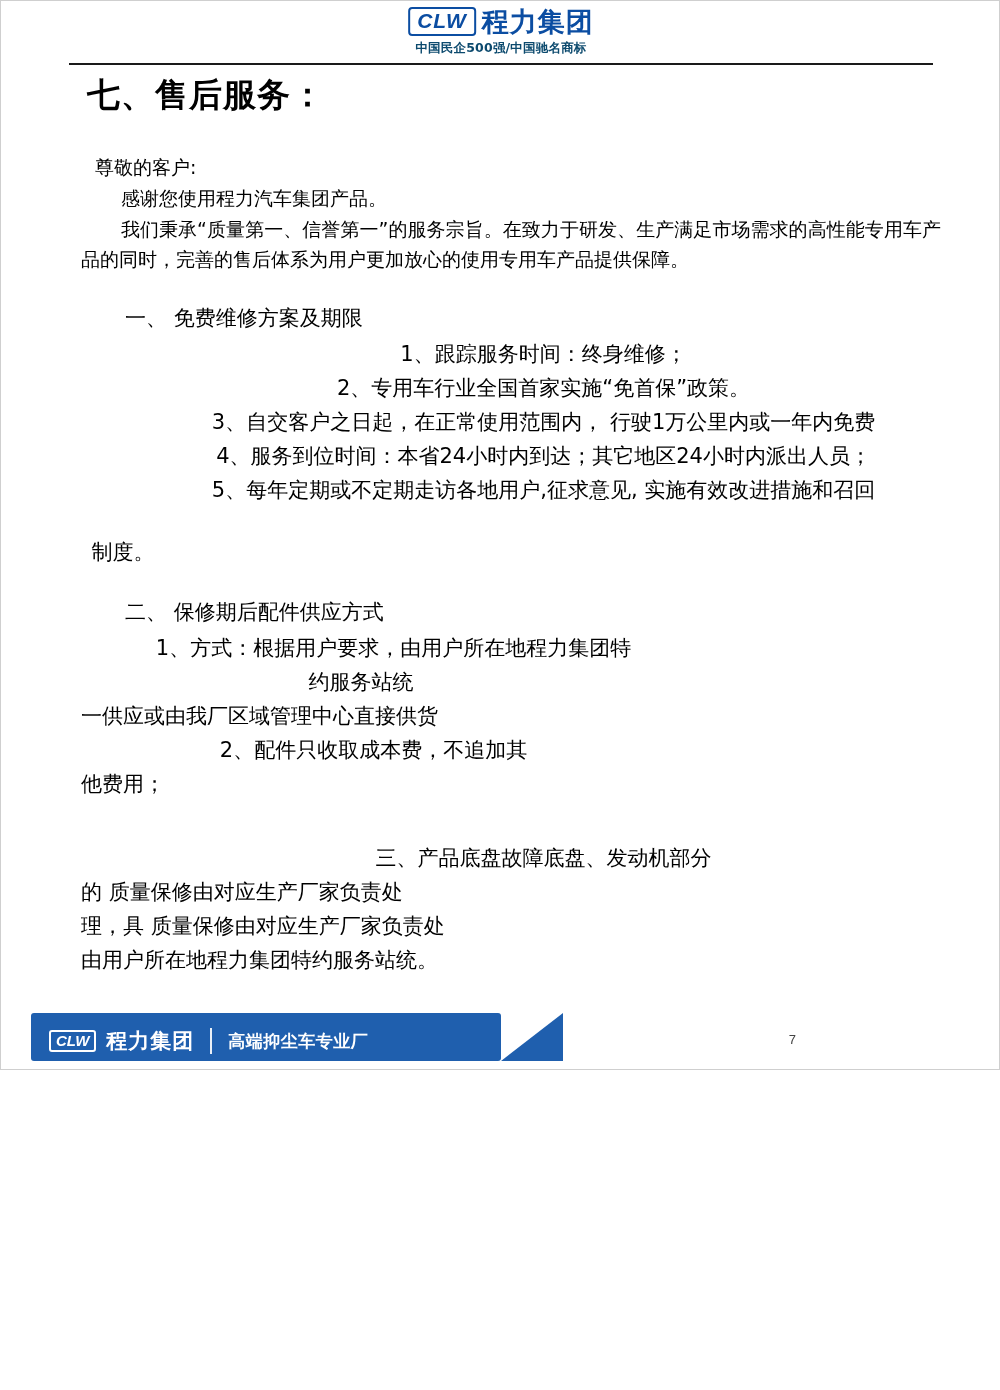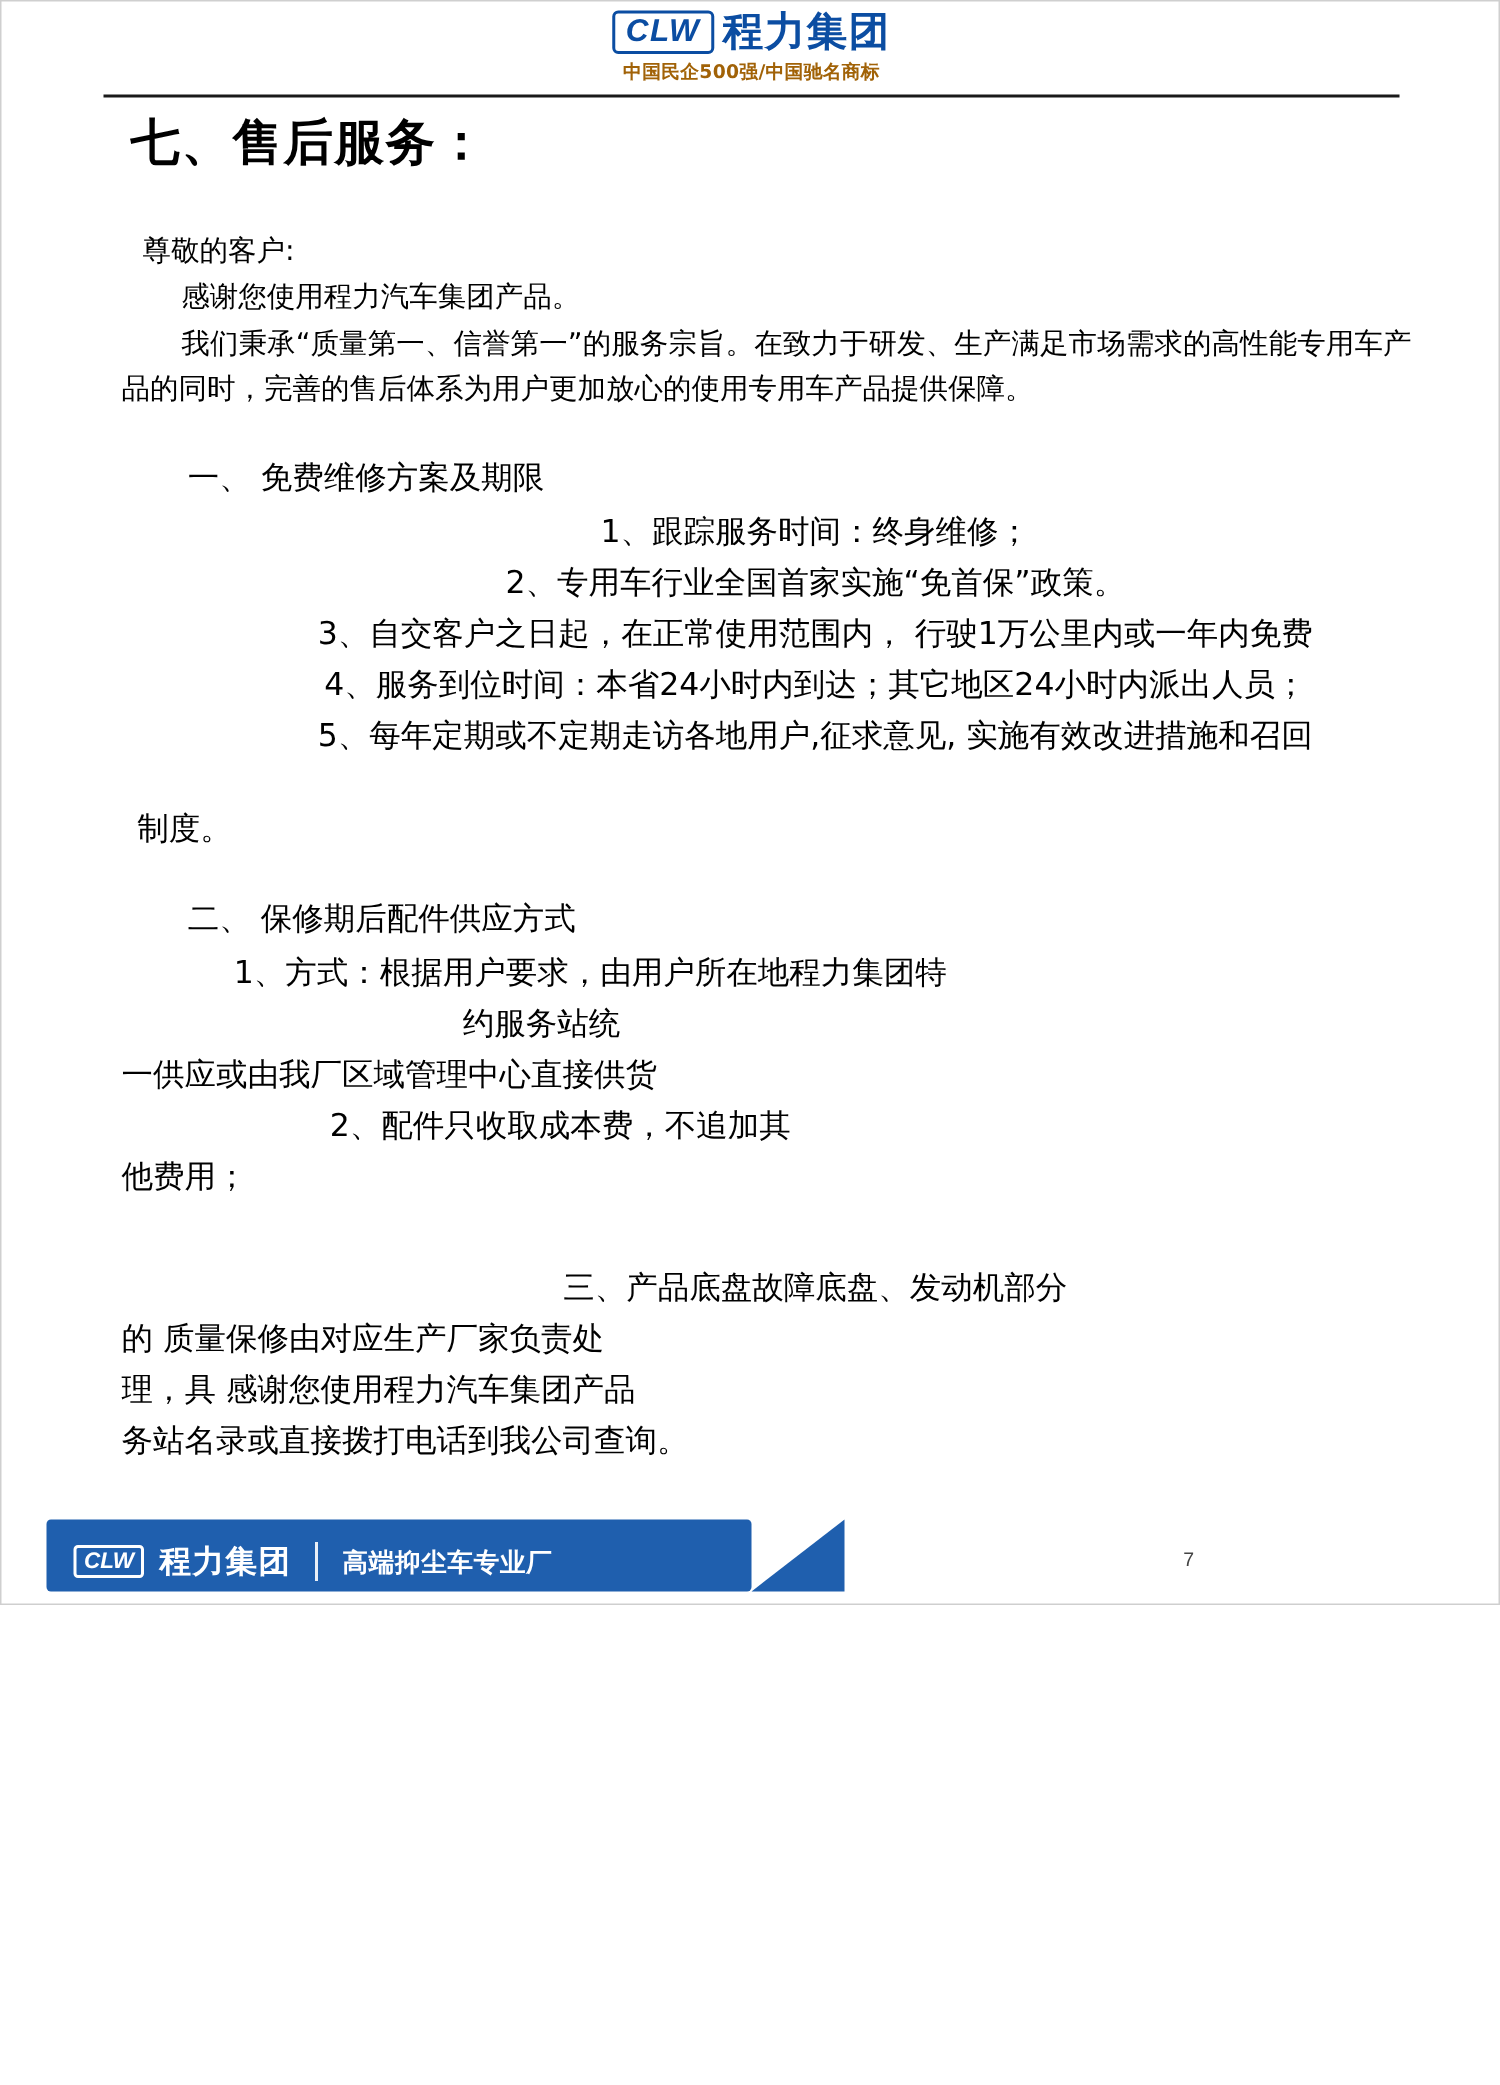--- a/index.html
+++ b/index.html
@@ -63,21 +63,21 @@
   .clw-name {
     color: #0b4da2;
     font-weight: bold;
     font-size: 27px;
     line-height: 1;
     letter-spacing: 1px;
     font-family: "DejaVu Sans", sans-serif;
   }
   .logo-sub {
     margin-top: 4px;
-    color: #a16207;
+    color: #0c4a6e;
     font-weight: bold;
     font-size: 12.5px;
     letter-spacing: 0.2px;
     font-family: "DejaVu Sans", sans-serif;
   }
   .header-rule {
     position: absolute;
     left: 68px;
     top: 62px;
     width: 864px;
@@ -254,22 +254,22 @@
     <p class="list-head">二、 保修期后配件供应方式</p>
     <p class="item block-narrow">1、方式：根据用户要求，由用户所在地程力集团特约服务站统</p>
     <p class="item-cont">一供应或由我厂区域管理中心直接供货</p>
     <p class="item block-narrow2">2、配件只收取成本费，不追加其</p>
     <p class="item-cont">他费用；</p>
 
     <div class="spacer-lg"></div>
 
     <p class="item">三、产品底盘故障底盘、发动机部分</p>
     <p class="item-cont">的    质量保修由对应生产厂家负责处</p>
-    <p class="item-cont">理，具    感谢您使用程力汽车集团产品</p>
-    <p class="item-cont">务站名录或直接拨打电话到我公司查询。</p>
+    <p class="item-cont">理，具    质量保修由对应生产厂家负责处</p>
+    <p class="item-cont">由用户所在地程力集团特约服务站统。</p>
 
   </div>
 
   <div class="footer">
     <div class="footer-band"></div>
     <div class="footer-inner">
       <span class="footer-badge">CLW</span>
       <span class="footer-name">程力集团</span>
       <span class="footer-divider"></span>
       <span class="footer-tag">高端抑尘车专业厂</span>

